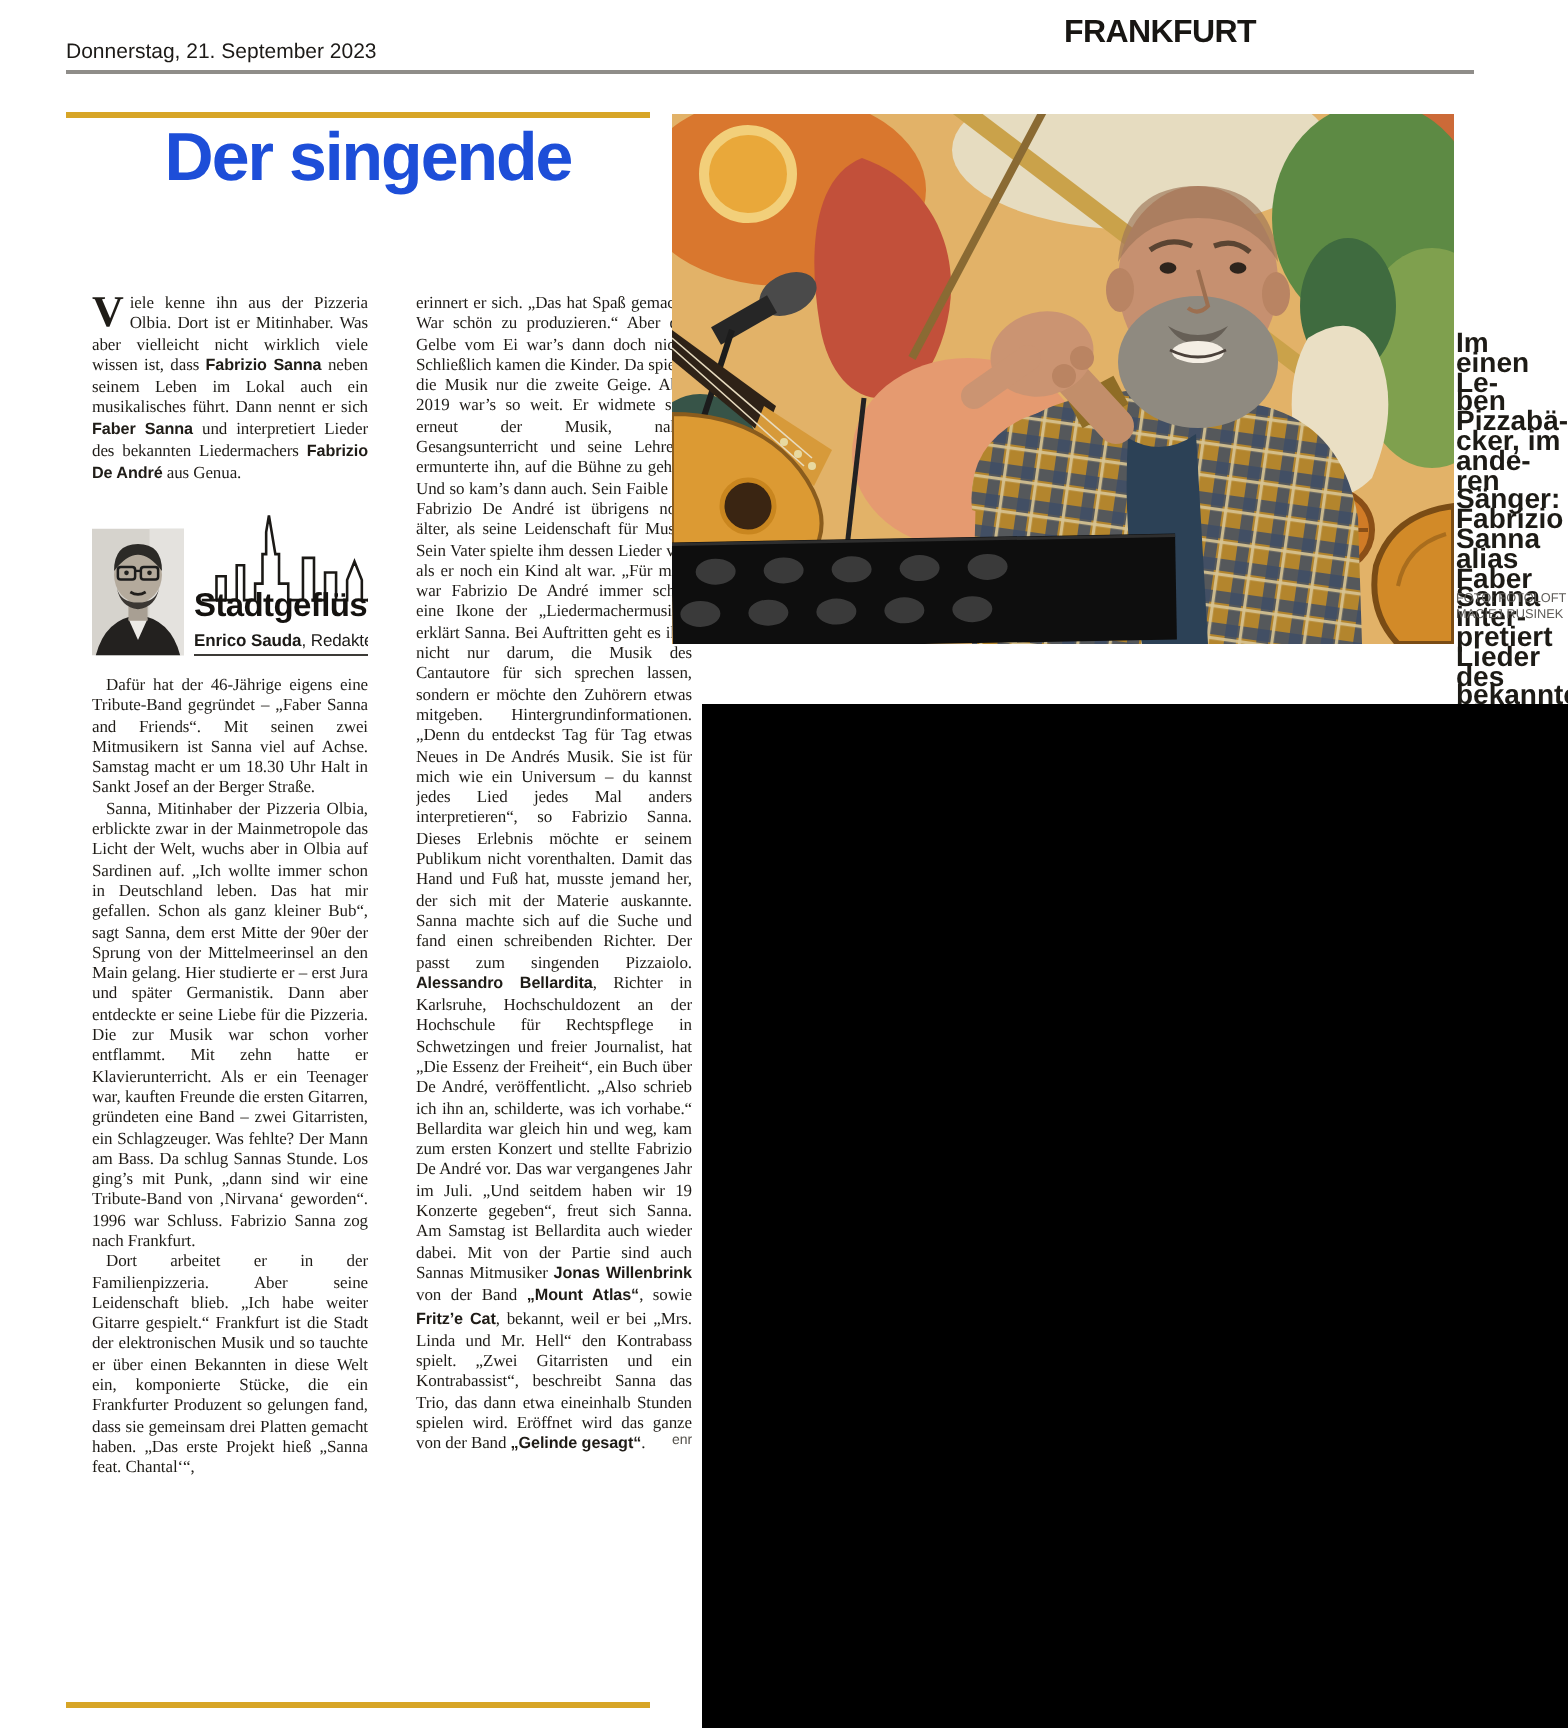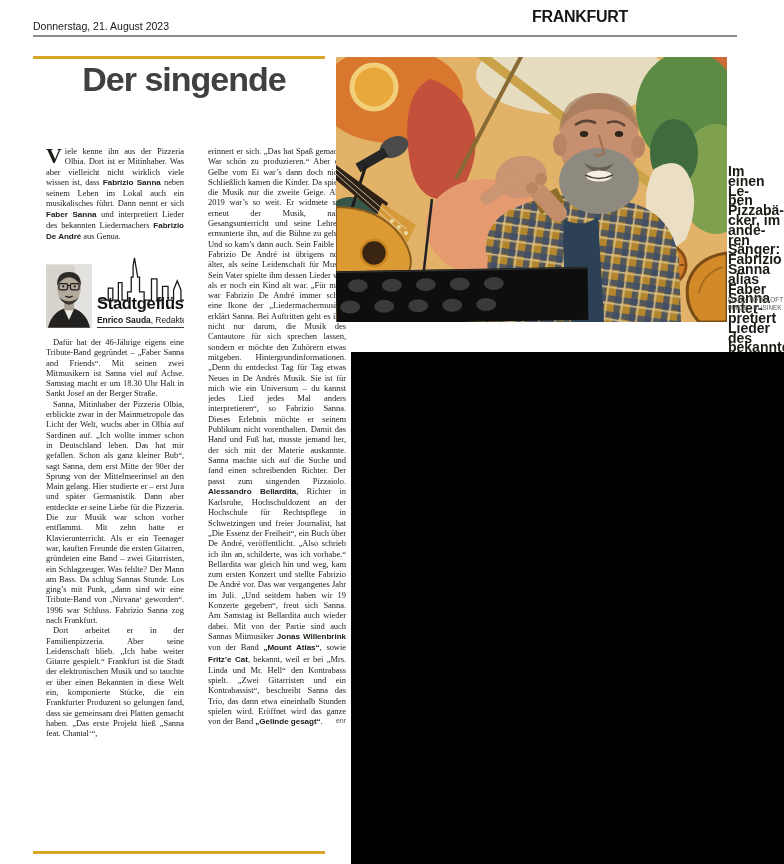--- a/index.html
+++ b/index.html
@@ -13,21 +13,21 @@
                  font-family:"Liberation Sans",sans-serif;font-weight:bold;font-size:16px;
                  letter-spacing:-0.3px;color:#181613;}
   .header-rule{position:absolute;left:33px;top:35px;width:704px;height:2px;background:#8f8d89;}
 
   
   .gold-rule{position:absolute;left:33px;width:292px;height:3px;background:#d7a527;}
   .rule-top{top:56px;}
   .rule-bottom{top:851px;}
   .headline{position:absolute;left:36px;top:61px;width:296px;text-align:center;
             font-family:"Liberation Sans",sans-serif;font-weight:bold;font-size:34px;
-            line-height:37px;letter-spacing:-1px;color:#404040;}
+            line-height:37px;letter-spacing:-1px;color:#1d4ed8;}
 
   
   .col{position:absolute;top:146px;width:138px;height:706px;overflow:hidden;
        text-align:justify;font-size:8.5px;line-height:10.3px;letter-spacing:-0.05px;
        hyphens:auto;-webkit-hyphens:auto;}
   .col1{left:46px;}
   .col2{left:208px;}
   .para{margin:0;}
   .para.indent{text-indent:7px;}
   .bseg{font-family:"Liberation Sans",sans-serif;font-weight:bold;font-size:8.1px;}
@@ -56,21 +56,21 @@
           font-family:"Liberation Sans",sans-serif;font-size:6.4px;line-height:7.6px;color:#5f5d59;}
 
   
   .ad-box{position:absolute;left:351px;top:352px;width:433px;height:512px;background:#000;}
 </style>
 </head>
 <body>
 
 <div class="page">
 
-  <div class="header-date">Donnerstag, 21. August 2023</div>
+  <div class="header-date">Donnerstag, 21. September 2023</div>
   <div class="section-title">FRANKFURT</div>
   <div class="header-rule"></div>
 
   <div class="gold-rule rule-top"></div>
   <div class="headline">
     <span style="display:block">Der singende</span>
   </div>
 
   <div class="col col1">
     <div>

